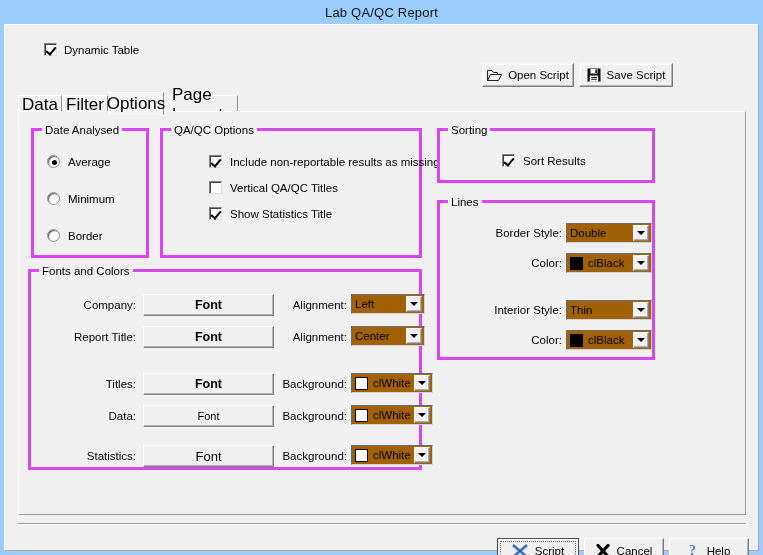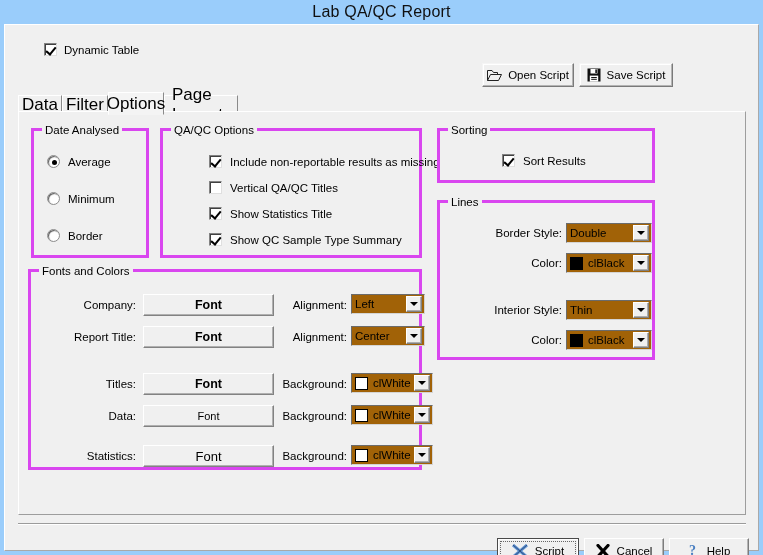--- a/index.html
+++ b/index.html
@@ -14,21 +14,21 @@
     position:relative;
   }
 
   
   #titlebar{
     position:absolute; left:0; top:0; width:763px; height:24px;
     background:#9acdfb;
     display:flex; align-items:center; justify-content:center;
   }
   #titlebar .title{
-    font-size:16px; color:#101010; letter-spacing:.2px;
+    font-size:13px; color:#101010; letter-spacing:.2px;
   }
 
   
   #window{
     position:absolute; left:4px; top:24px; width:755px; height:527px;
     background:#f0f0f0;
     border:1px solid #ffffff;
     border-right:1px solid #a9a9a9;
     border-bottom:1px solid #a9a9a9;
   }
@@ -279,24 +279,20 @@
         <span class="lbl">Include non-reportable results as missing</span>
       </div>
       <div class="chk-row" style="left:22px; top:50px;">
         <span class="chk"></span>
         <span class="lbl">Vertical QA/QC Titles</span>
       </div>
       <div class="chk-row" style="left:22px; top:76px;">
         <span class="chk on"></span>
         <span class="lbl">Show Statistics Title</span>
       </div>
-      <div class="chk-row" style="left:22px; top:102px;">
-        <span class="chk on"></span>
-        <span class="lbl">Show QC Sample Type Summary</span>
-      </div>
     </div>
 
     <div class="group" style="left:418px; top:16px; width:218px; height:55px;">
       <span class="gtitle">Sorting</span>
       <div class="chk-row" style="left:38px; top:23px;">
         <span class="chk on"></span>
         <span class="lbl">Sort Results</span>
       </div>
     </div>
 

